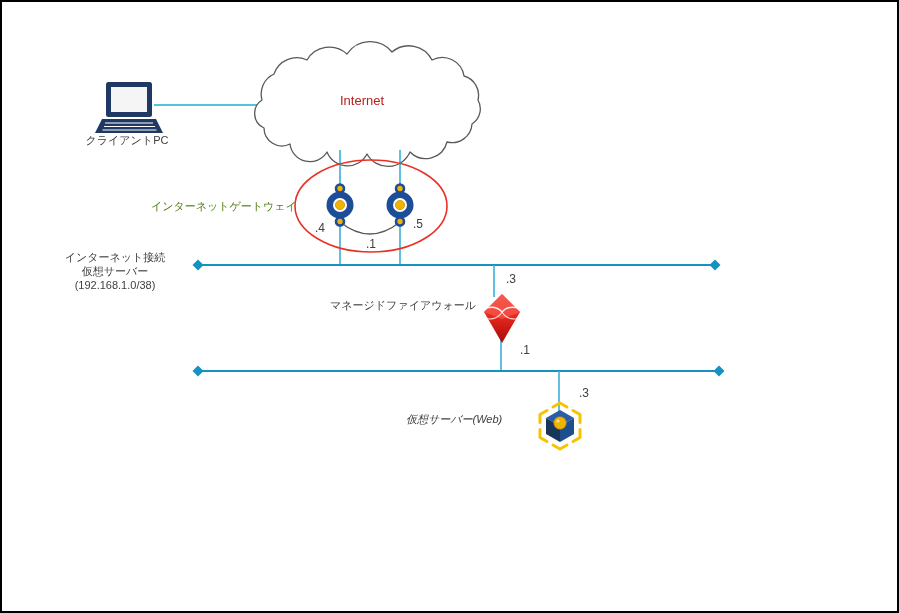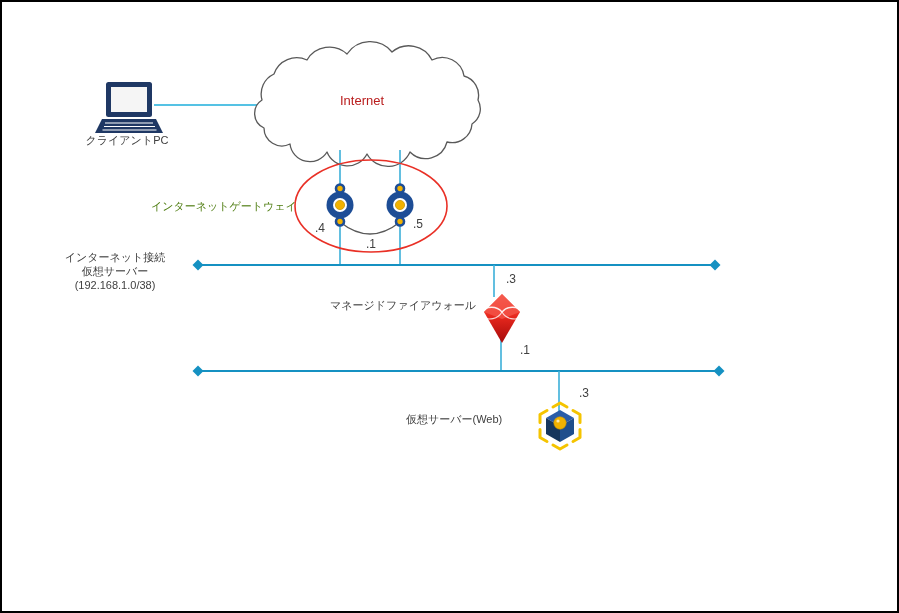--- a/index.html
+++ b/index.html
@@ -157,15 +157,15 @@
   </div>
 
   <div class="lbl" style="left:322px;top:296px;width:158px;text-align:center;">マネージドファイアウォール</div>
 
   <div class="port" style="left:504px;top:271px;">.3</div>
   <div class="port" style="left:518px;top:342px;">.1</div>
 
 
   <div class="port" style="left:577px;top:385px;">.3</div>
 
-  <div class="lbl" style="left:404px;top:410px;">仮想サーバー(Web)</div>
+  <div class="lbl" style="left:404px;top:410px;font-style:italic;">仮想サーバー(Web)</div>
 
 </div>
 
 </body></html>

